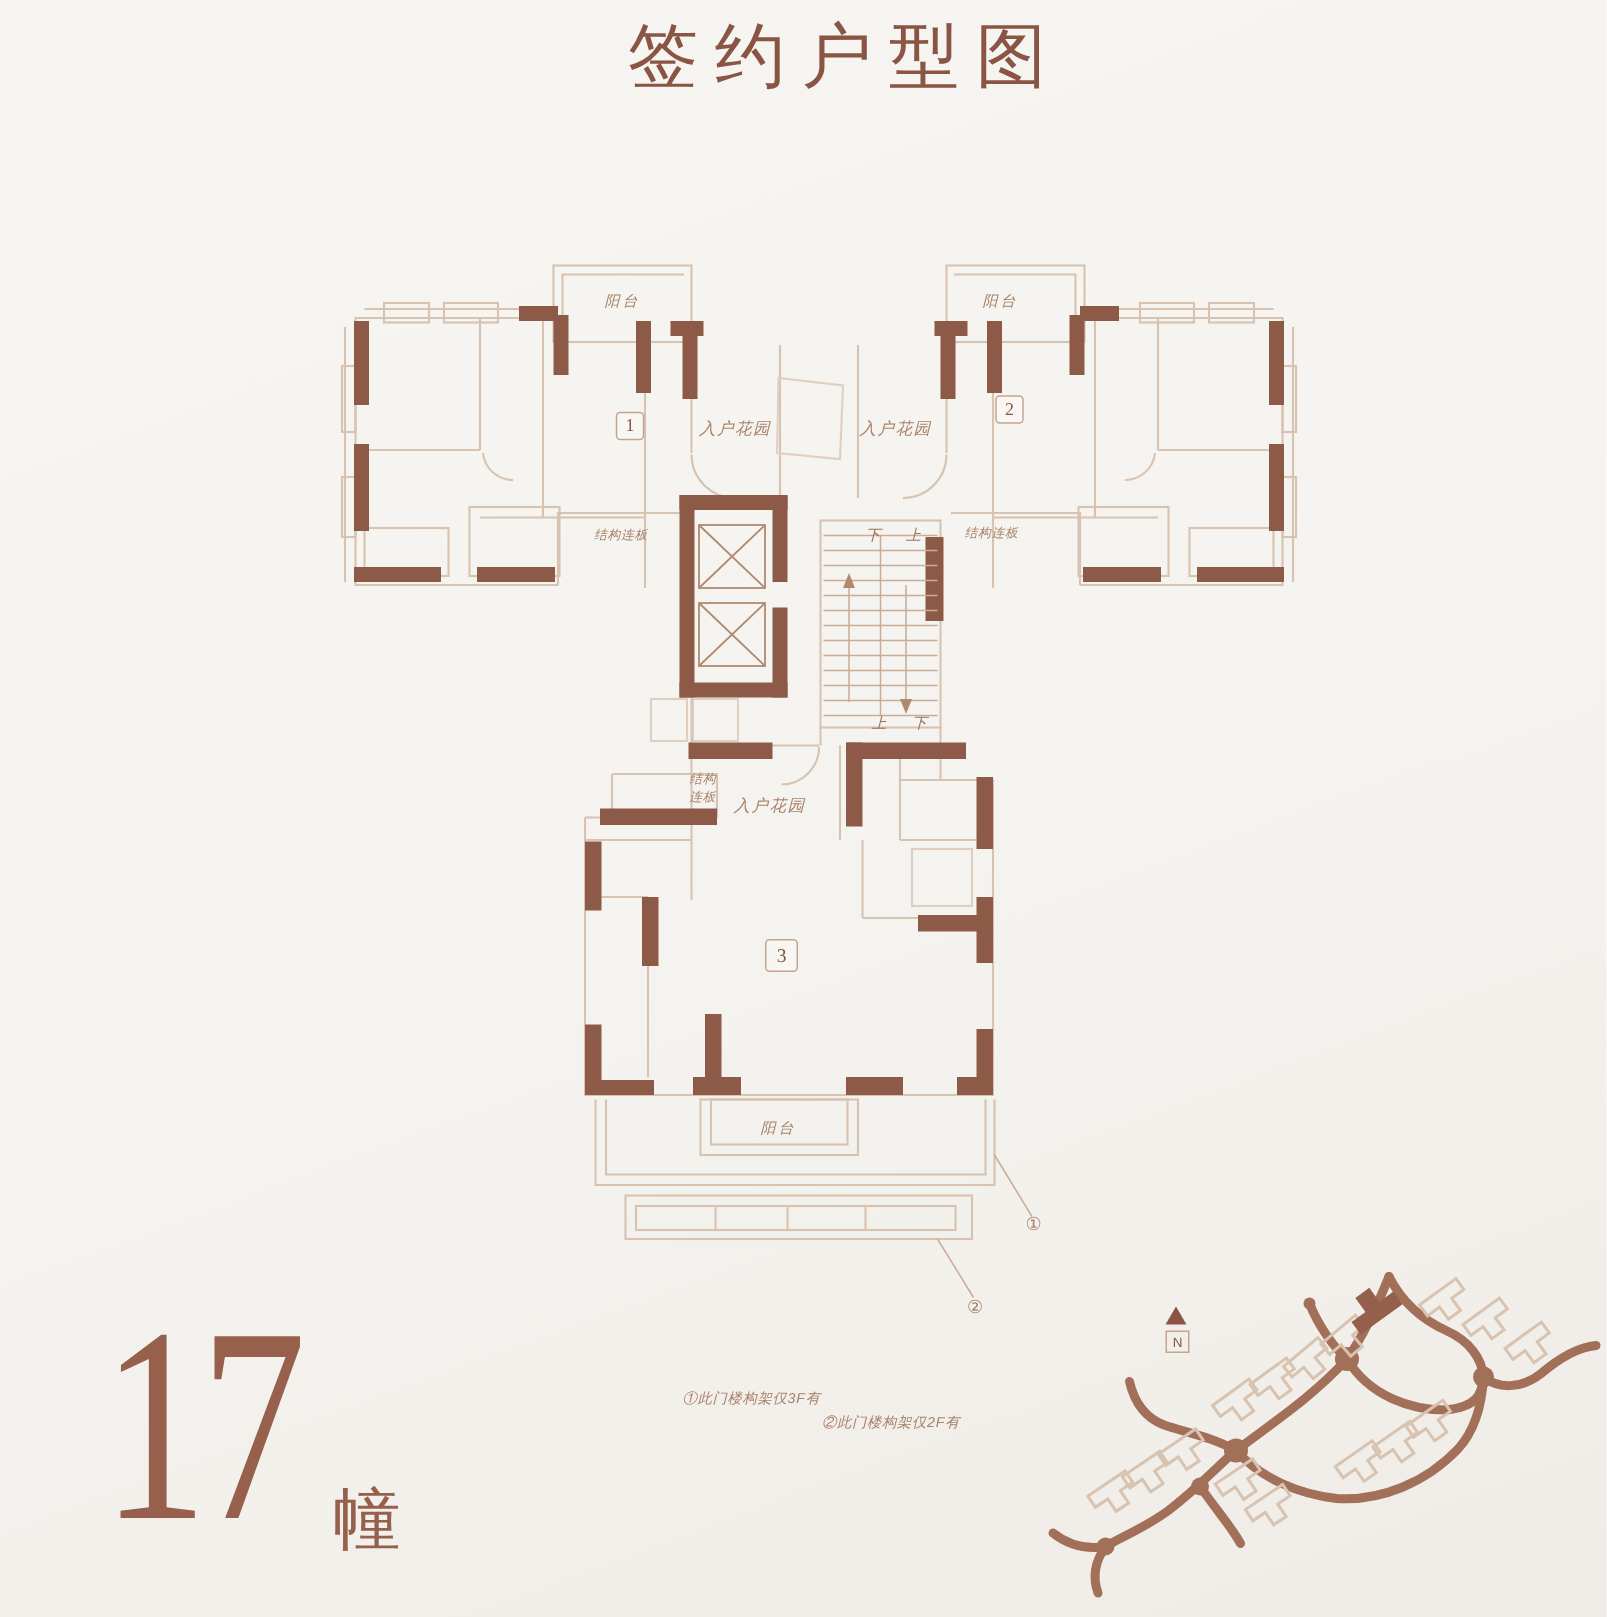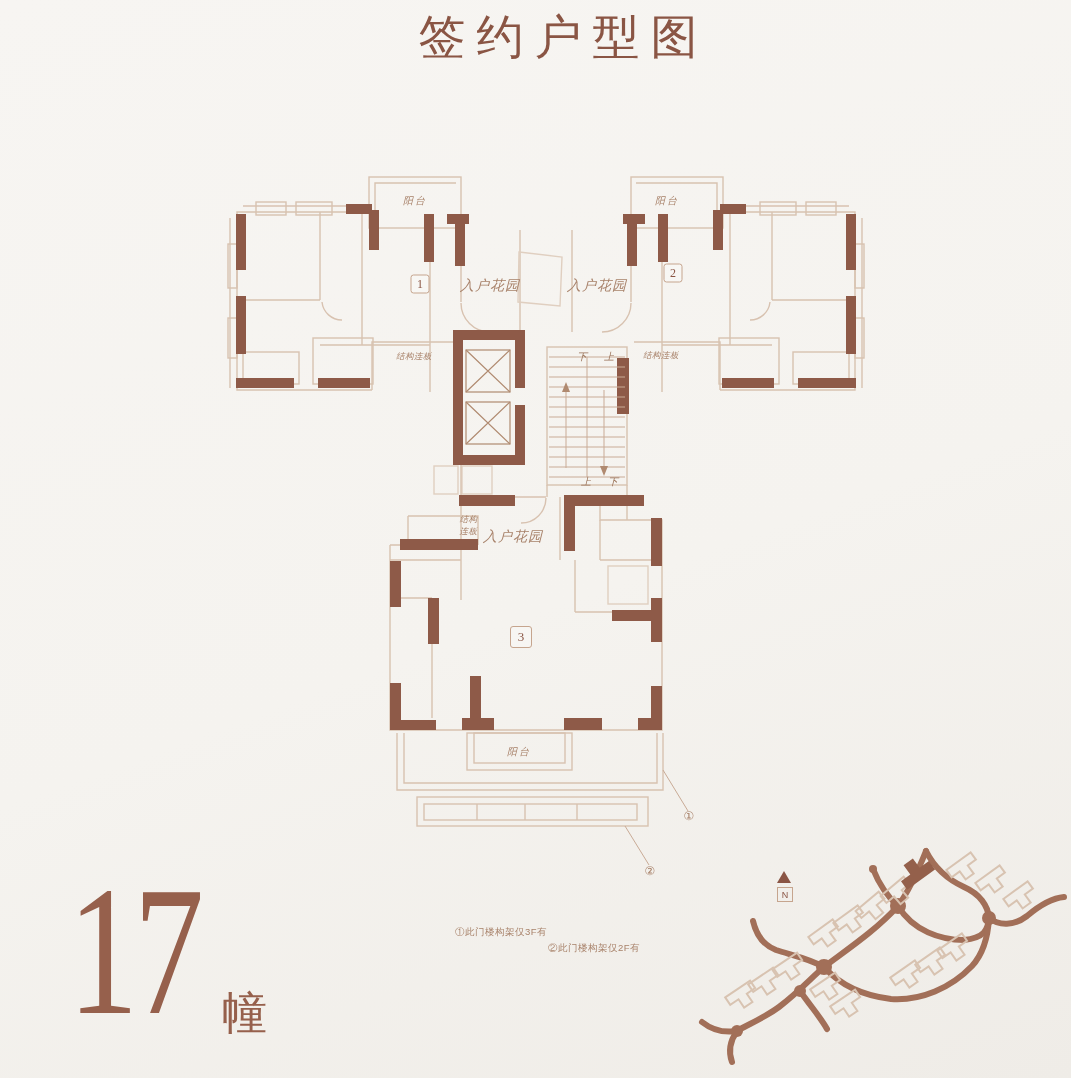--- a/index.html
+++ b/index.html
@@ -15,34 +15,34 @@
   .title{
     margin:0;font-size:47px;font-weight:500;letter-spacing:11px;
     color:#8a5544;font-family:"Liberation Sans",sans-serif;
   }
   .subtitle{margin-top:3px;font-size:19px;letter-spacing:0.5px;color:#a8846e;}
   svg.plan{position:absolute;left:0;top:0;width:1071px;height:1078px;}
   .lbl{
     position:absolute;transform:translate(-50%,-50%);
     white-space:nowrap;color:#a8826a;font-size:10px;letter-spacing:2px;font-style:italic;
   }
-  .lbl.small{font-size:14px;letter-spacing:1px;text-align:center;}
+  .lbl.small{font-size:11px;letter-spacing:1px;text-align:center;}
   .lbl.tiny{font-size:8.5px;letter-spacing:0.5px;}
   .lbl.stair{font-size:10px;letter-spacing:0;color:#9a7258;}
   .slab2{line-height:12px;text-align:center;}
   .slab2 span{display:block;padding-left:33px;}
   .badge{
     position:absolute;transform:translate(-50%,-50%);
     width:17px;height:17px;border:1px solid #c6a58e;border-radius:3px;
     display:flex;align-items:center;justify-content:center;
     font-family:"Liberation Serif",serif;font-size:12px;color:#8a5544;background:rgba(255,255,255,0.25);
   }
   .badge.big{width:20px;height:20px;font-size:13px;}
   .callout{position:absolute;transform:translate(-50%,-50%);font-size:12px;color:#a8826a;}
-  .footnote{position:absolute;font-size:9.5px;letter-spacing:0.5px;color:#a8826a;white-space:nowrap;}
+  .footnote{position:absolute;font-size:9.5px;letter-spacing:0.5px;color:#a8826a;white-space:nowrap;font-style:italic;}
   .bignum{
     position:absolute;left:68px;top:868px;
     font-family:"Liberation Serif",serif;font-size:185px;line-height:0.9;
     color:#96604c;transform:scaleX(0.76);transform-origin:left top;letter-spacing:-6px;
   }
   .bigsuffix{
     position:absolute;left:222px;top:983px;
     font-size:45px;color:#96604c;letter-spacing:0;
   }
   .north-tri{

